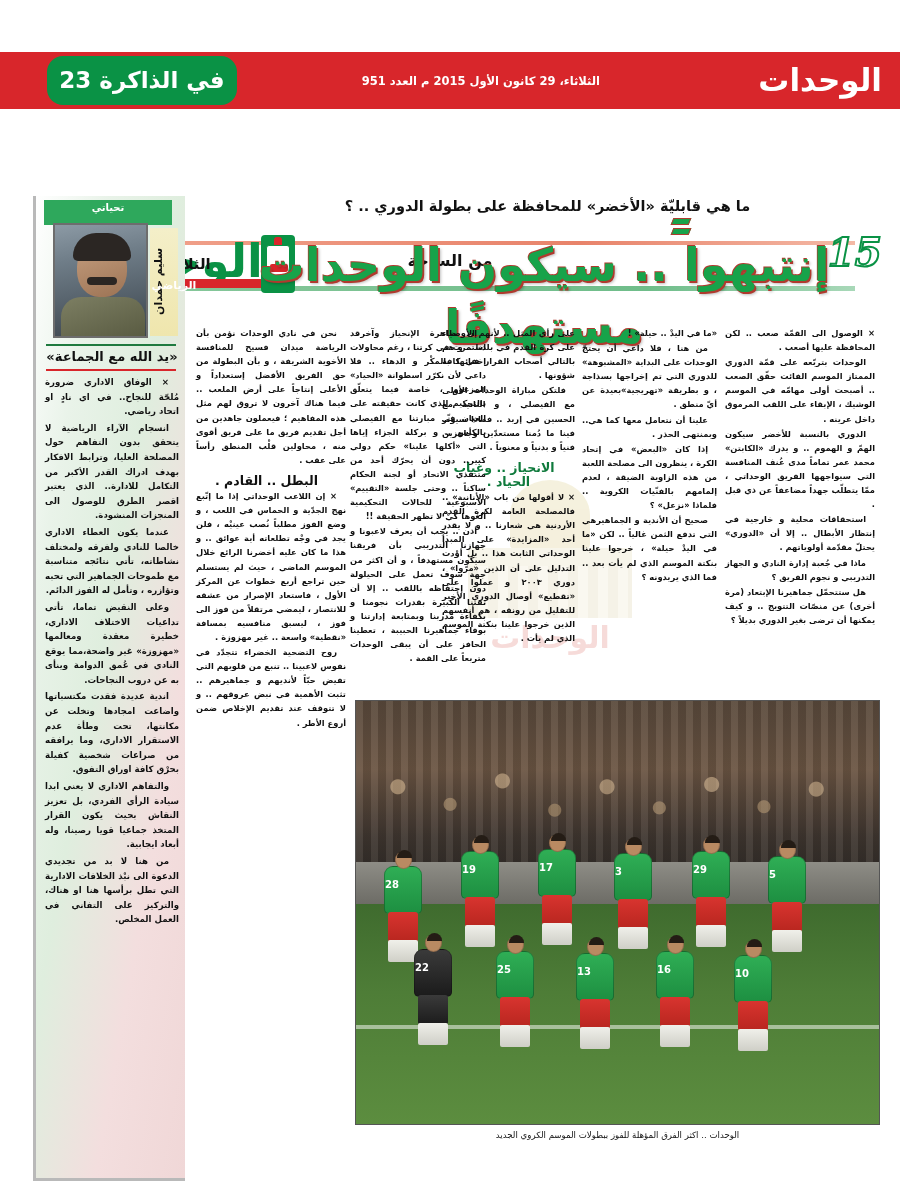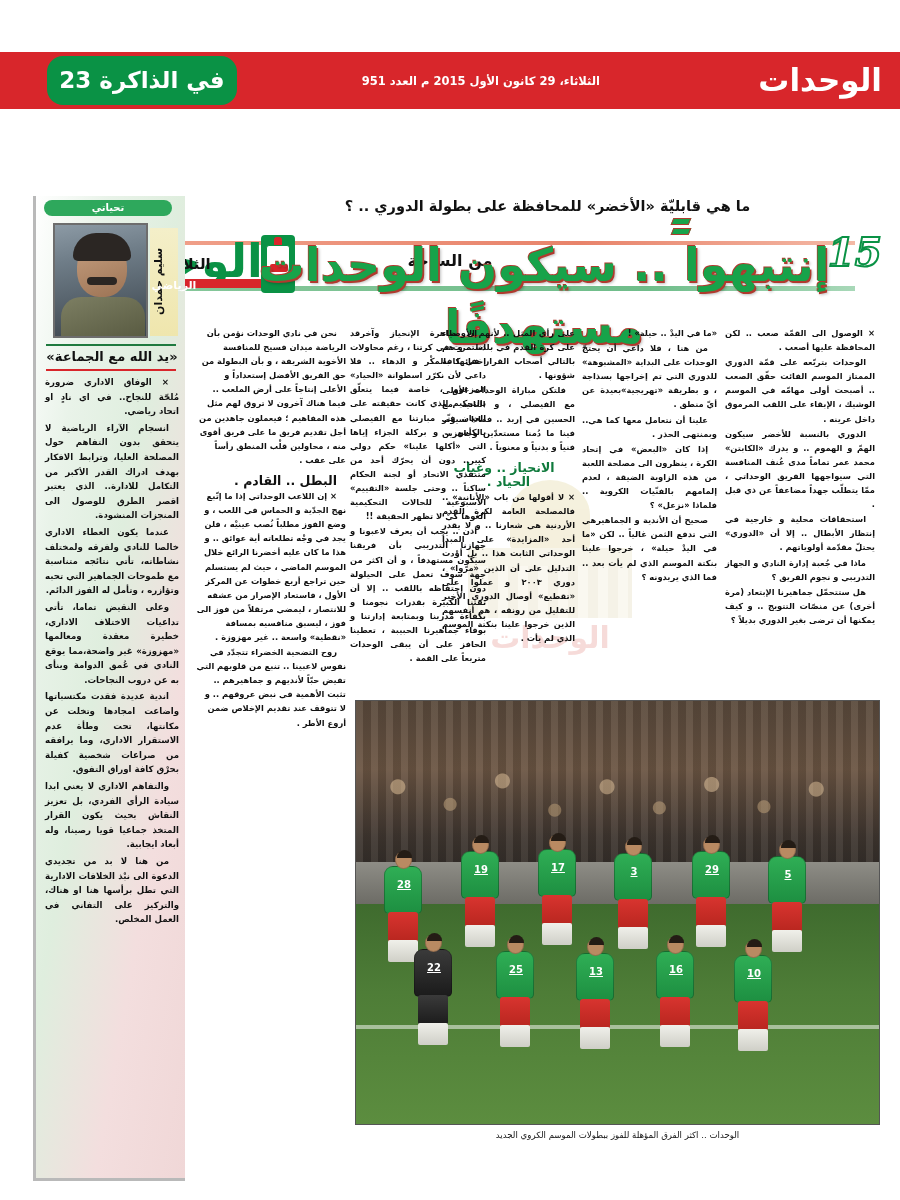--- a/index.html
+++ b/index.html
@@ -97,22 +97,22 @@
     background:#d8262b; border-radius:3px 3px 0 0;
   }
 
   
   .sidebar{
     position:absolute; left:33px; top:196px; width:152px; height:985px;
     background:linear-gradient(100deg,#ffffff 0%,#e9f3e9 22%,#dfeede 45%,#f3dede 72%,#f0d7d7 100%);
     border-left:3px solid #b9b9b9; border-bottom:3px solid #b9b9b9;
   }
   .sb-head{
-    position:absolute; left:8px; top:4px; width:128px; height:16px;
-    background:#2ea85c; border-radius:8px;
+    position:absolute; left:8px; top:4px; width:128px; height:25px;
+    background:#2ea85c; border-radius:0;
   }
   .sb-head span{ display:block; text-align:center; line-height:16px; color:#fff; font-size:10px; font-weight:bold;}
   .sb-photo{
     position:absolute; left:17px; top:27px; width:95px; height:115px;
     border:2px solid #6d6d6d;
     background:linear-gradient(170deg,#8c9aa5 0%,#6f7d88 30%,#3b444c 100%);
     overflow:hidden;
   }
   .sb-photo .face{
     position:absolute; left:22px; top:14px; width:50px; height:58px; border-radius:48% 48% 44% 44%;
@@ -193,21 +193,21 @@
     margin:7px 0 4px; text-indent:0;
   }
   .subhead.dark{ color:#111; }
 
   
   .colLeft{
     position:absolute; left:196px; top:326px; width:150px; height:810px;
     font-size:8.3px; line-height:14.1px; text-align:justify; color:#111; font-weight:bold;
     direction:rtl;
   }
-  .colLeft p{ margin-bottom:1px; text-indent:9px;text-align:right; }
+  .colLeft p{ margin-bottom:1px; text-indent:9px; }
   .col2Left{
     position:absolute; left:350px; top:326px; width:136px; height:390px;
     font-size:8.3px; line-height:14.1px; text-align:justify; color:#111; font-weight:bold;
     direction:rtl;
   }
   .col2Left p{ margin-bottom:1px; text-indent:9px; }
 
   
   .watermark{
     position:absolute; right:250px; top:470px; width:200px; height:210px;
@@ -282,22 +282,22 @@
   }
   .player .lg{
     position:absolute; left:4px; top:46px; width:30px; height:30px;
     background:linear-gradient(180deg,#d8342f,#b8261f); border-radius:3px;
   }
   .player .sk{
     position:absolute; left:4px; top:74px; width:30px; height:22px;
     background:linear-gradient(180deg,#f0f0ea,#cfcfc7); border-radius:2px;
   }
   .player .no{
-    position:absolute; left:0; top:12px; width:38px; text-align:center;
-    font-size:10px; font-weight:bold; color:#fff; font-family:"DejaVu Sans",sans-serif;text-decoration:underline;
+    position:absolute; left:0; top:12px; width:38px; text-align:left;
+    font-size:10px; font-weight:bold; color:#fff; font-family:"DejaVu Sans",sans-serif;
   }
   .gk .sh{ background:linear-gradient(180deg,#3a3a3a,#1b1b1b); }
   .gk .lg{ background:linear-gradient(180deg,#3a3a3a,#1b1b1b); }
   .caption{
     position:absolute; left:355px; top:1130px; width:525px;
     text-align:center; font-size:8.6px; font-weight:normal; color:#111; direction:rtl;
   }
 </style>
 </head>
 <body>

